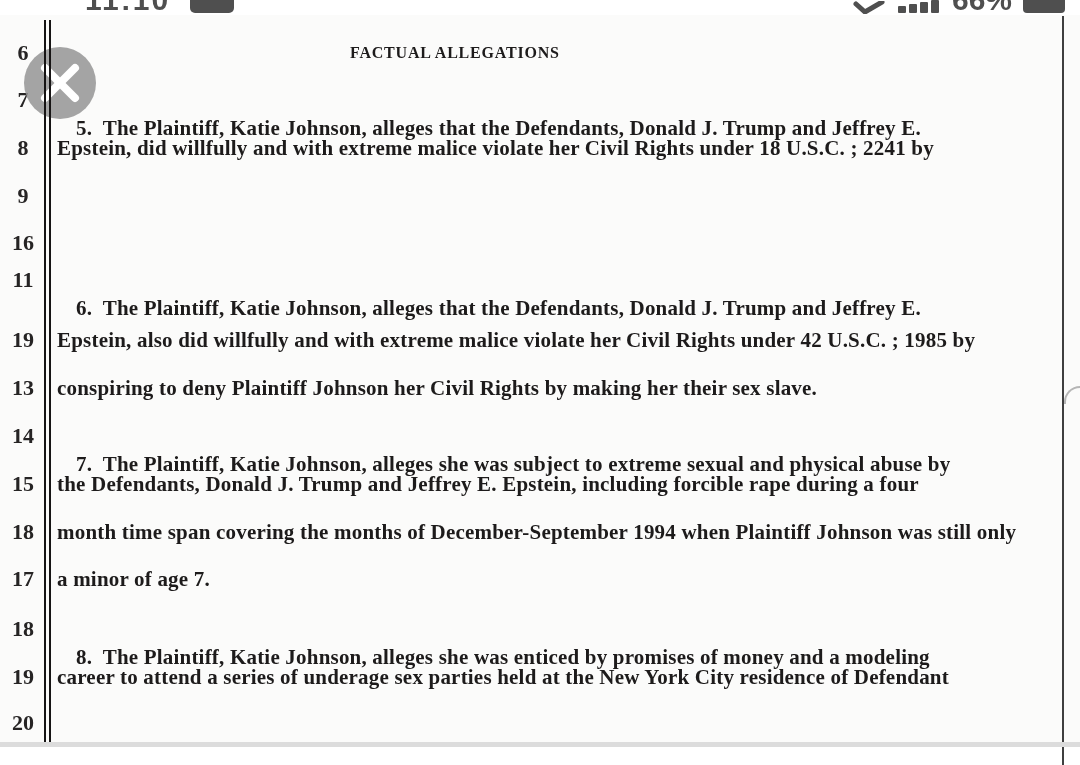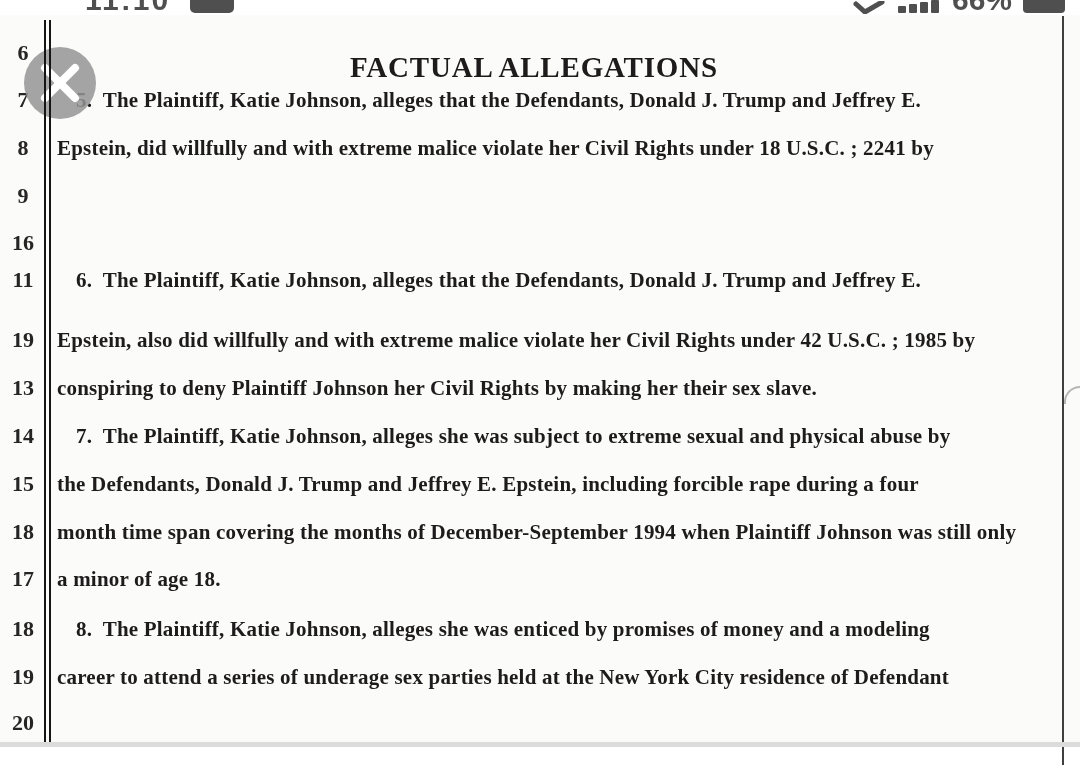--- a/index.html
+++ b/index.html
@@ -46,22 +46,22 @@
   .row { position:absolute; left:0; width:1080px; height:30px; z-index:1; }
   .lnum {
     position:absolute; left:6px; top:0; width:34px; text-align:center;
     font-size:22px; font-weight:bold; color:#262424; line-height:30px;
   }
   .ltext {
     position:absolute; left:57px; top:0;
     font-size:21px; font-weight:bold; color:#1d1b1b;
     letter-spacing:0.2px; line-height:30px; white-space:pre;
   }
-  .ltext.indent { left:76px; }
-  .ltext.heading { left:350px; font-size:29px; letter-spacing:0.8px;margin-top:14px; }
+  .ltext.indent { left:76px;margin-top:28px; }
+  .ltext.heading { left:350px; font-size:16px; letter-spacing:0.8px; }
   
   .vrule {
     position:absolute; left:44px; top:20px; height:722px; width:3px;
     border-left:2px solid #161414; border-right:2px solid #161414;
     z-index:5; background:transparent;
   }
   
   .page-edge {
     position:absolute; left:1062px; top:16px; width:2px; height:749px;
     background:#3f3f3f; z-index:2;
@@ -128,21 +128,21 @@
   <div class="row" style="top:469px">
     <span class="lnum">15</span>
     <span class="ltext">the Defendants, Donald J. Trump and Jeffrey E. Epstein, including forcible rape during a four</span>
   </div>
   <div class="row" style="top:517px">
     <span class="lnum">18</span>
     <span class="ltext">month time span covering the months of December-September 1994 when Plaintiff Johnson was still only</span>
   </div>
   <div class="row" style="top:564px">
     <span class="lnum">17</span>
-    <span class="ltext">a minor of age 18.</span>
+    <span class="ltext">a minor of age 7.</span>
   </div>
   <div class="row" style="top:614px">
     <span class="lnum">18</span>
     <span class="ltext indent">8.  The Plaintiff, Katie Johnson, alleges she was enticed by promises of money and a modeling</span>
   </div>
   <div class="row" style="top:662px">
     <span class="lnum">19</span>
     <span class="ltext">career to attend a series of underage sex parties held at the New York City residence of Defendant</span>
   </div>
   <div class="row" style="top:708px">

